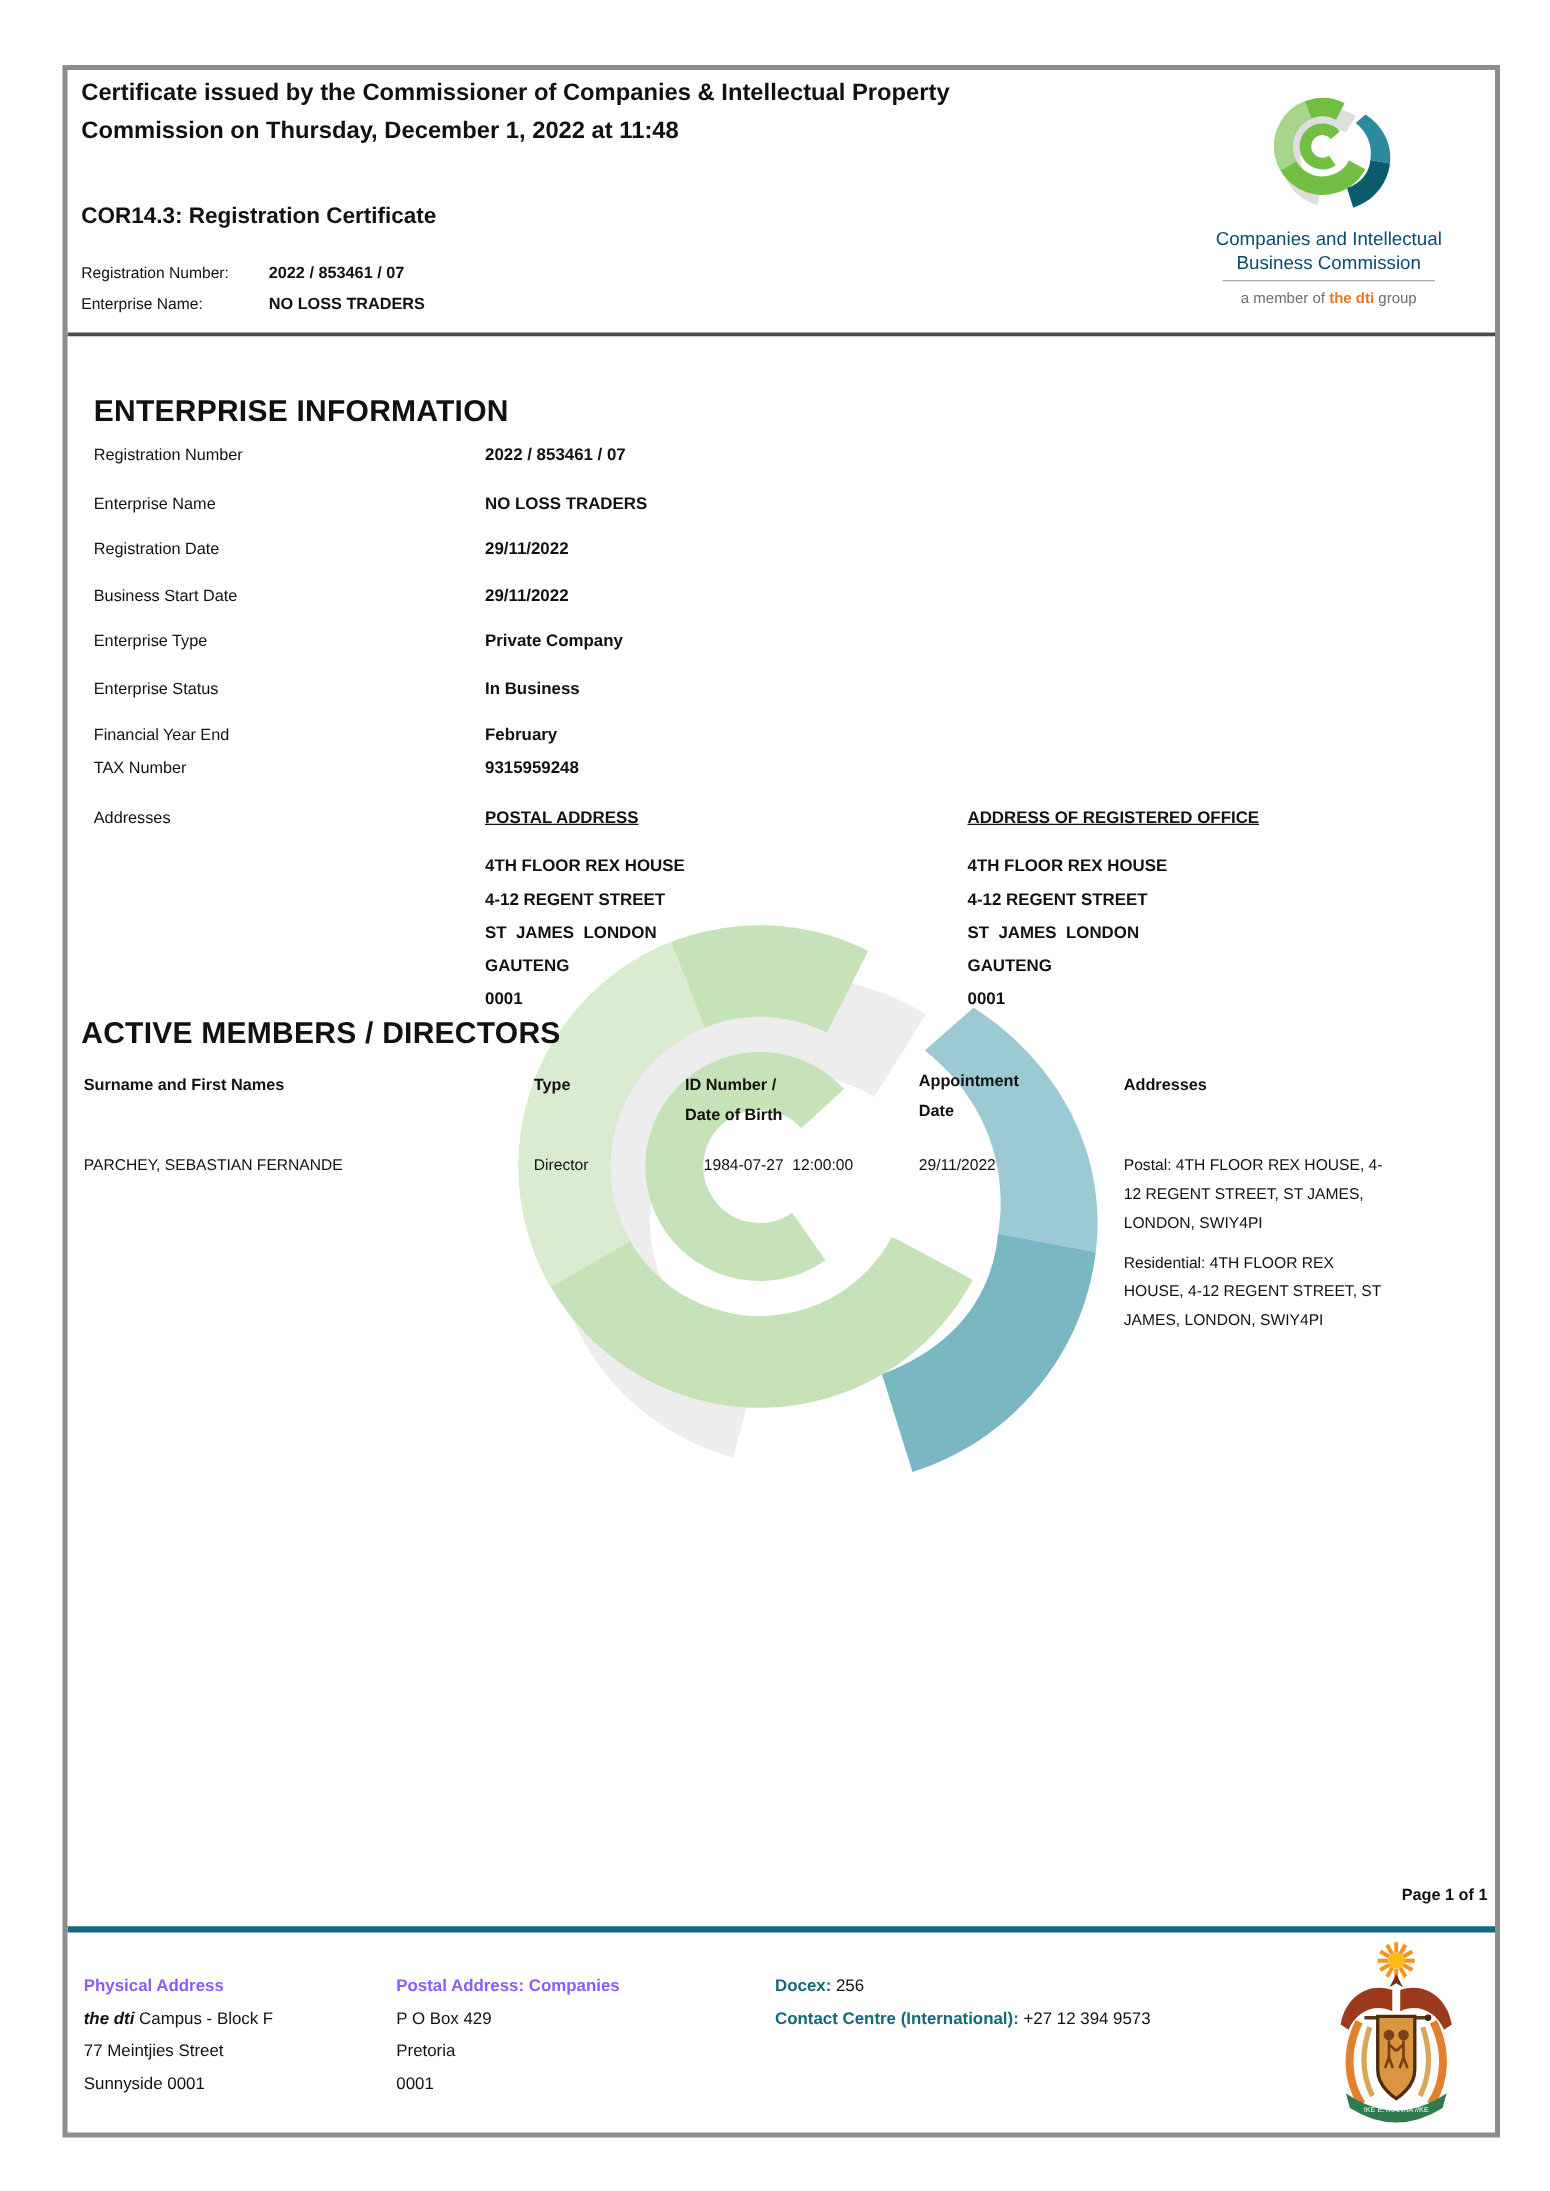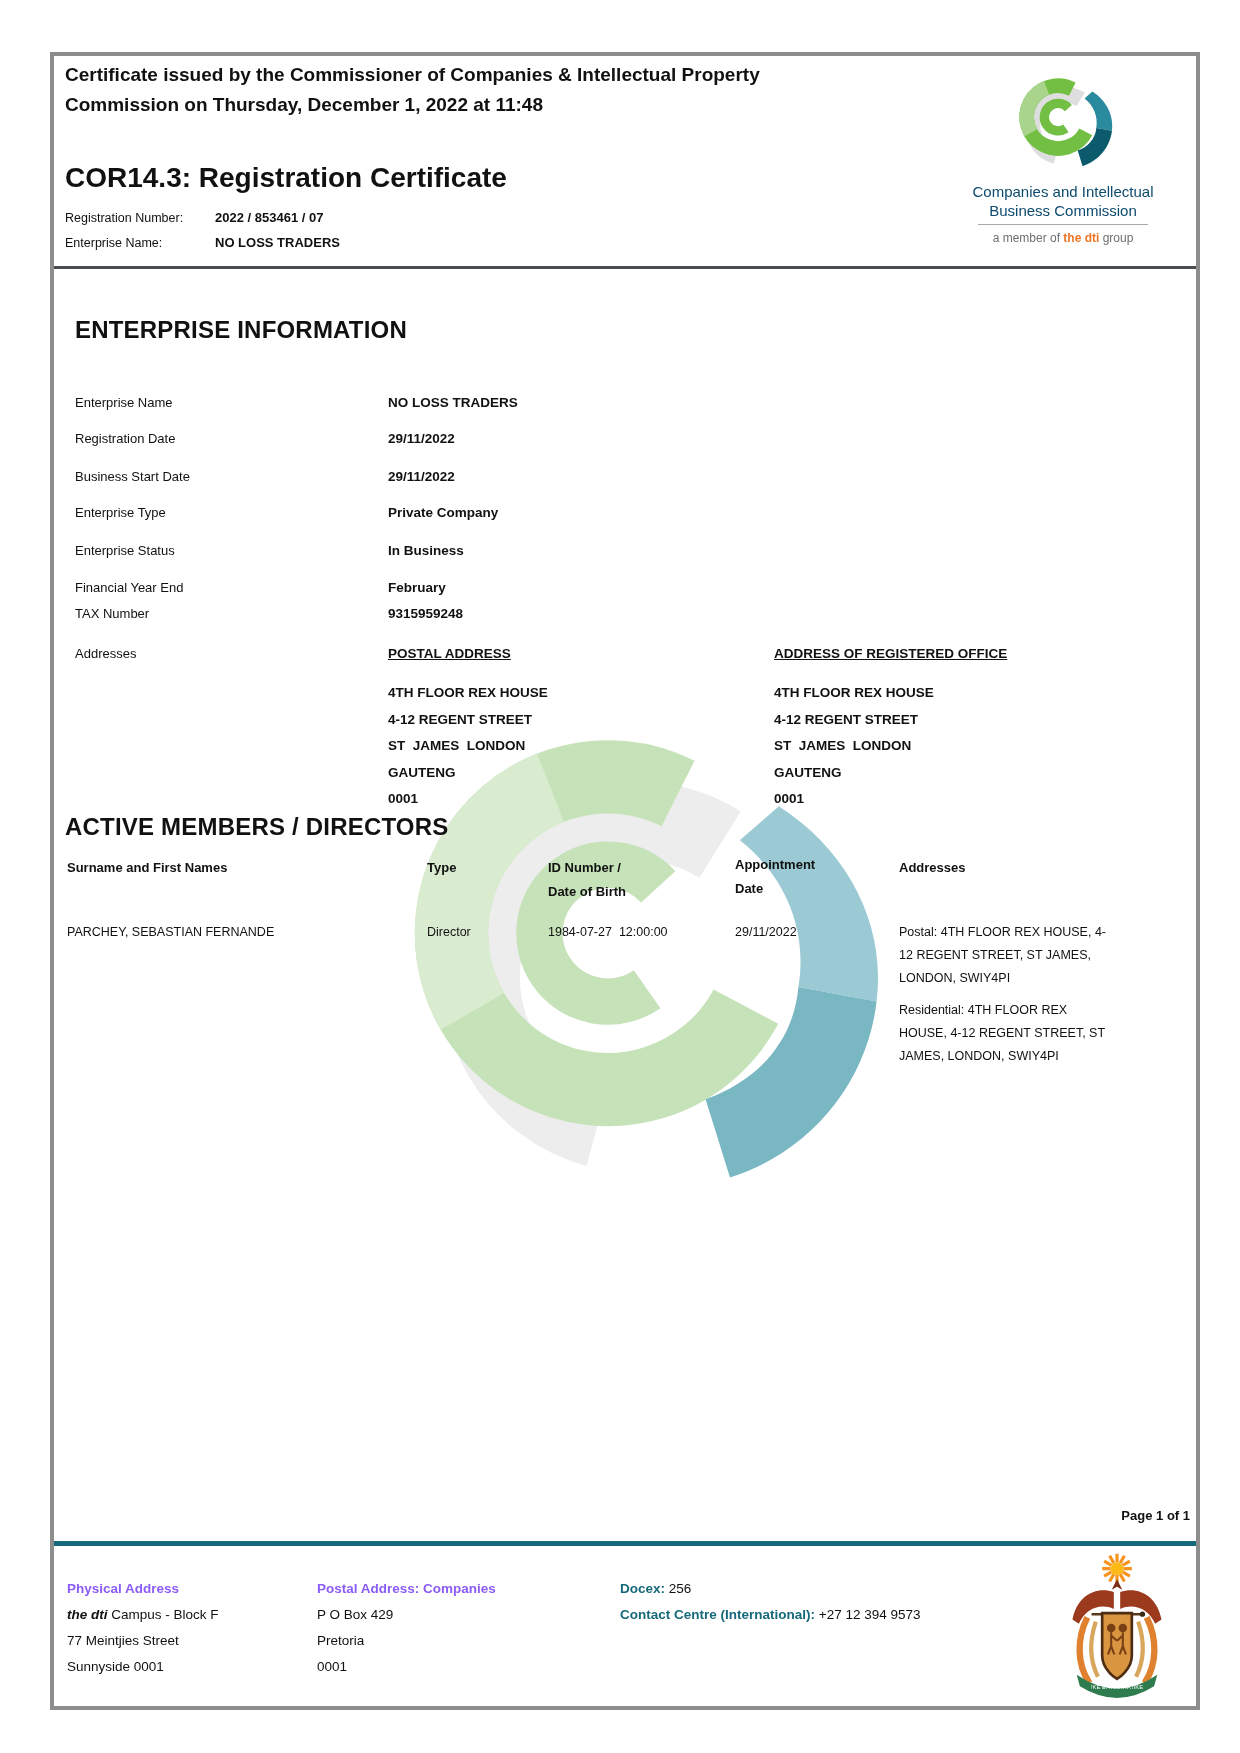--- a/index.html
+++ b/index.html
@@ -5,21 +5,21 @@
   html,body{margin:0;padding:0;background:#ffffff;}
   .page{position:relative;width:1240px;height:1753px;background:#fff;
         font-family:"Liberation Sans",sans-serif;color:#111;overflow:hidden;}
   .abs{position:absolute;z-index:2;}
   .frame{position:absolute;left:50px;top:52px;width:1150px;height:1658px;
          border:4px solid #8d8d8d;box-sizing:border-box;z-index:3;pointer-events:none;}
   .watermark{position:absolute;left:300px;top:705px;width:645px;height:515px;z-index:1;}
 
   
   .title{left:65px;top:60px;width:716px;font-size:19px;font-weight:bold;line-height:30px;}
-  .cor-title{left:65px;top:162px;font-size:28px;font-weight:bold;}
+  .cor-title{left:65px;top:162px;font-size:18px;font-weight:bold;}
   .hdr-label{font-size:12.5px;}
   .hdr-value{font-size:13px;font-weight:bold;}
   .logo-svg{left:996px;top:72px;width:130px;height:102px;}
   .org-name{left:950px;top:182px;width:226px;text-align:center;font-size:15px;
             color:#0c4a6e;line-height:19px;}
   .logo-divider{left:978px;top:224px;width:170px;height:1px;background:#a7a9ac;}
   .member-line{left:950px;top:231px;width:226px;text-align:center;font-size:12px;color:#6d6e71;}
   .brand-orange{color:#ee7623;font-weight:bold;}
   .hsep{left:54px;top:266px;width:1142px;height:3px;background:#4a4d50;}
 
@@ -28,21 +28,21 @@
   .info-row{left:75px;width:1000px;font-size:13px;}
   .ilab{display:inline-block;width:313px;vertical-align:top;}
   .ival{font-weight:bold;font-size:13.5px;}
   .addr-head{font-size:13.5px;font-weight:bold;text-decoration:underline;}
   .addr-block{width:330px;font-size:13.5px;font-weight:bold;line-height:26.5px;}
   .pre{white-space:pre;}
 
   
   .th{font-size:13px;font-weight:bold;line-height:24px;}
   .td{font-size:12.5px;line-height:23px;}
-  .id-cell{width:121px;overflow:hidden;white-space:pre;}
+  .id-cell{width:121px;overflow:hidden;white-space:pre;margin-left:15px;}
   .addr-cell{width:214px;}
   .addr-cell p{margin:0 0 9px 0;}
 
   
   .page-num{left:1000px;top:1508px;width:190px;text-align:right;font-size:13px;font-weight:bold;}
   .teal-rule{left:54px;top:1541px;width:1142px;height:5px;background:#16697a;}
   .fcol{font-size:13.5px;line-height:26px;}
   .fhead{color:#8b5cf6;font-weight:bold;}
   .tlab{color:#16697a;font-weight:bold;}
   .dti-bold{font-weight:bold;font-style:italic;}
@@ -86,20 +86,22 @@
     <div>Companies and Intellectual</div>
     <div>Business Commission</div>
   </div>
   <div class="abs logo-divider"></div>
   <div class="abs member-line"><span>a member of </span><span class="brand-orange">the dti</span><span> group</span></div>
 
   <div class="abs hsep"></div>
 
   <div class="abs section-h" style="left:75px;top:316px">ENTERPRISE INFORMATION</div>
 
+  <div class="abs info-row" style="top:356px">
+    <span class="ilab">Registration Number</span><span class="ival">2022 / 853461 / 07</span></div>
   <div class="abs info-row" style="top:395px">
     <span class="ilab">Enterprise Name</span><span class="ival">NO LOSS TRADERS</span></div>
   <div class="abs info-row" style="top:431px">
     <span class="ilab">Registration Date</span><span class="ival">29/11/2022</span></div>
   <div class="abs info-row" style="top:469px">
     <span class="ilab">Business Start Date</span><span class="ival">29/11/2022</span></div>
   <div class="abs info-row" style="top:505px">
     <span class="ilab">Enterprise Type</span><span class="ival">Private Company</span></div>
   <div class="abs info-row" style="top:543px">
     <span class="ilab">Enterprise Status</span><span class="ival">In Business</span></div>

